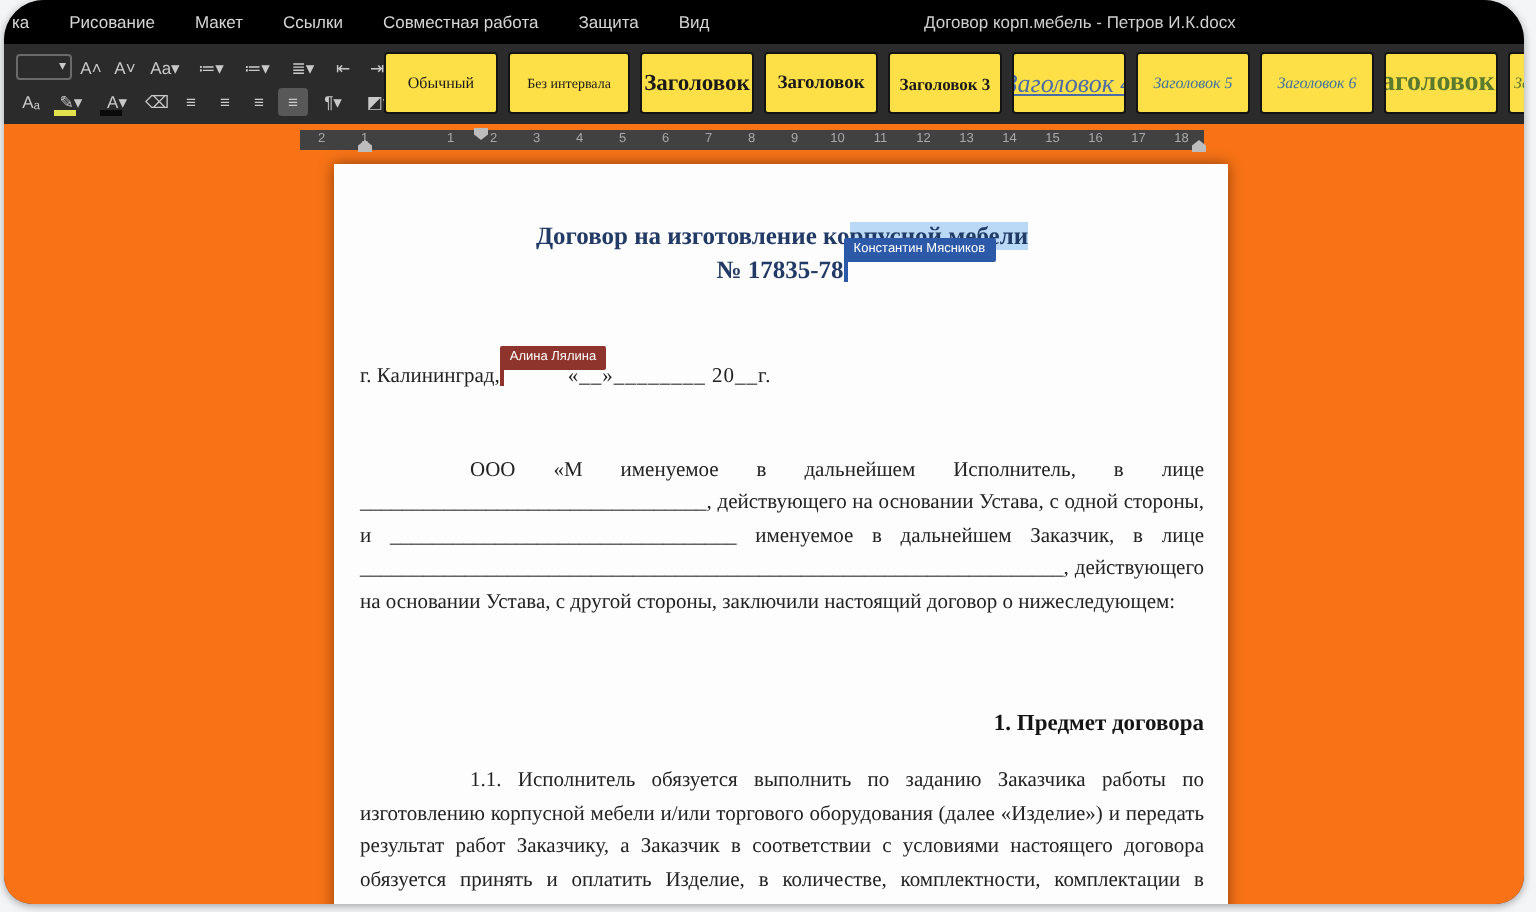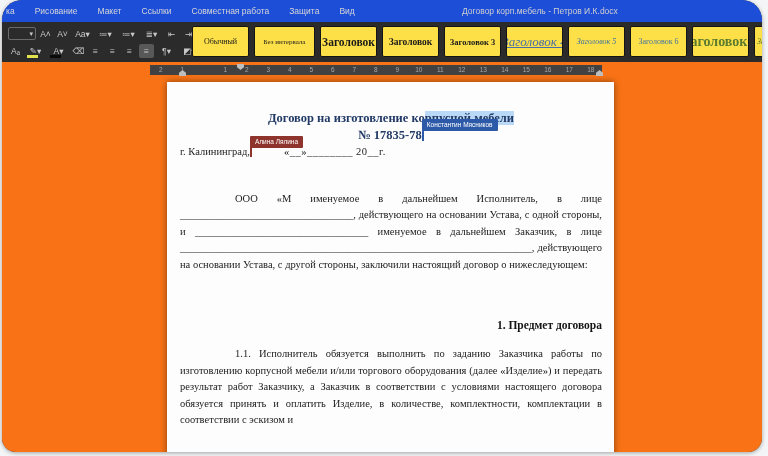--- a/index.html
+++ b/index.html
@@ -1,21 +1,21 @@
 <!DOCTYPE html>
 <html><head>
 <meta charset="utf-8">
 <style>
   html,body{margin:0;padding:0}
   body{width:768px;height:456px;background:#f4f5f6;overflow:hidden;position:relative;
        font-family:"Liberation Sans",sans-serif;}
   .window{position:absolute;left:2px;top:0;right:6px;bottom:4px;background:#414141;
           border-radius:20px 20px 14px 14px;overflow:hidden;box-shadow:0 1px 4px rgba(0,0,0,.35)}
   
-  .menubar{position:relative;height:22px;background:#1d4ed8}
+  .menubar{position:relative;height:22px;background:#000000}
   .menus{position:absolute;left:0;top:0;height:22px;display:flex;align-items:center;gap:20px;padding-left:4px}
   .menu-item{color:#d6d6d6;font-size:8.5px;white-space:nowrap;cursor:pointer}
   .tb-title{position:absolute;left:460px;top:6px;color:#cfcfcf;font-size:8.5px;white-space:nowrap}
   
   .toolbar{position:relative;height:40px;background:#2b2b2b}
   .fmt{position:absolute;left:6px;top:3px;width:182px}
   .fmt-row{display:flex;align-items:center;gap:2px;height:17px}
   .tbi{display:inline-flex;align-items:center;justify-content:center;min-width:15px;height:14px;
        color:#c9c9c9;font-size:8.5px;line-height:14px;border-radius:2px;cursor:pointer;position:relative;white-space:nowrap}
   .tbi.wide{min-width:21px}
@@ -28,21 +28,21 @@
   .style-card{flex:0 0 auto;box-sizing:border-box;width:57px;height:31px;background:#fde047;border:1px solid #141414;
        border-radius:2px;display:flex;align-items:center;justify-content:center;padding:0 2px;
        font-family:"Liberation Serif",serif;color:#1a1a1a;cursor:pointer;overflow:hidden;white-space:nowrap}
   .st-normal{font-size:8px}
   .st-nospace{font-size:7px;width:61px}
   .st-h1{font-size:11.5px;font-weight:bold}
   .st-h2{font-size:9.5px;font-weight:bold}
   .st-h3{font-size:8.5px;font-weight:bold}
   .st-h4{font-size:13px;font-style:italic;text-decoration:underline;color:#4a6da7}
   .st-h5{font-size:8px;font-style:italic;color:#41729f}
-  .st-h6{font-size:8px;color:#41729f}
+  .st-h6{font-size:8px;font-style:italic;color:#41729f}
   .st-h7{font-size:14px;font-weight:bold;color:#5a7a2e}
   .st-h8{font-size:8px;font-style:italic;color:#5a7a2e;width:20px;justify-content:flex-start}
   
   .content{position:absolute;left:0;right:0;top:62px;bottom:0;background:#f97316}
   .ruler{position:absolute;left:148px;top:2px;width:452px;height:13px}
   .ruler-nums{position:absolute;left:0;top:1px;display:flex}
   .rnum{flex:0 0 21.5px;text-align:center;color:#a8a8a8;font-size:6.5px;line-height:10px}
   .ticks{position:absolute;left:0;right:0;top:5px;height:2px;z-index:0;
          background:repeating-linear-gradient(90deg,#7e7e7e 0 1px,transparent 1px 10.75px)}
   .rnum{position:relative;z-index:1;background:#414141}
@@ -57,21 +57,21 @@
   .sel{background:#b9d9f7}
   .caretwrap{position:relative;display:inline-block}
   .caret{display:inline-block;width:2px;height:13px;vertical-align:-2px}
   .caret.blue{background:#2d5aa8}
   .caret.maroon{background:#8e342c}
   .flag{position:absolute;bottom:13px;left:0;height:12px;line-height:12px;padding:0 5px;
         font-family:"Liberation Sans",sans-serif;font-size:6.5px;font-weight:normal;color:#fff;
         white-space:nowrap;z-index:3;border-radius:1px}
   .flag.blueb{background:#2d5aa8}
   .flag.maroonb{background:#8e342c}
-  .cityline{}
+  .cityline{margin-top:36px}
   .datefield{margin-left:32px;letter-spacing:.5px}
   .para{margin:30px 0 0;text-indent:55px;text-align:justify}
   .heading{margin:44px 0 0;text-align:right;font-size:11.5px;font-weight:bold;color:#141414;line-height:16px}
   .para.p11{margin-top:13px}
 </style>
 </head>
 <body>
 
 <div class="window">
 

